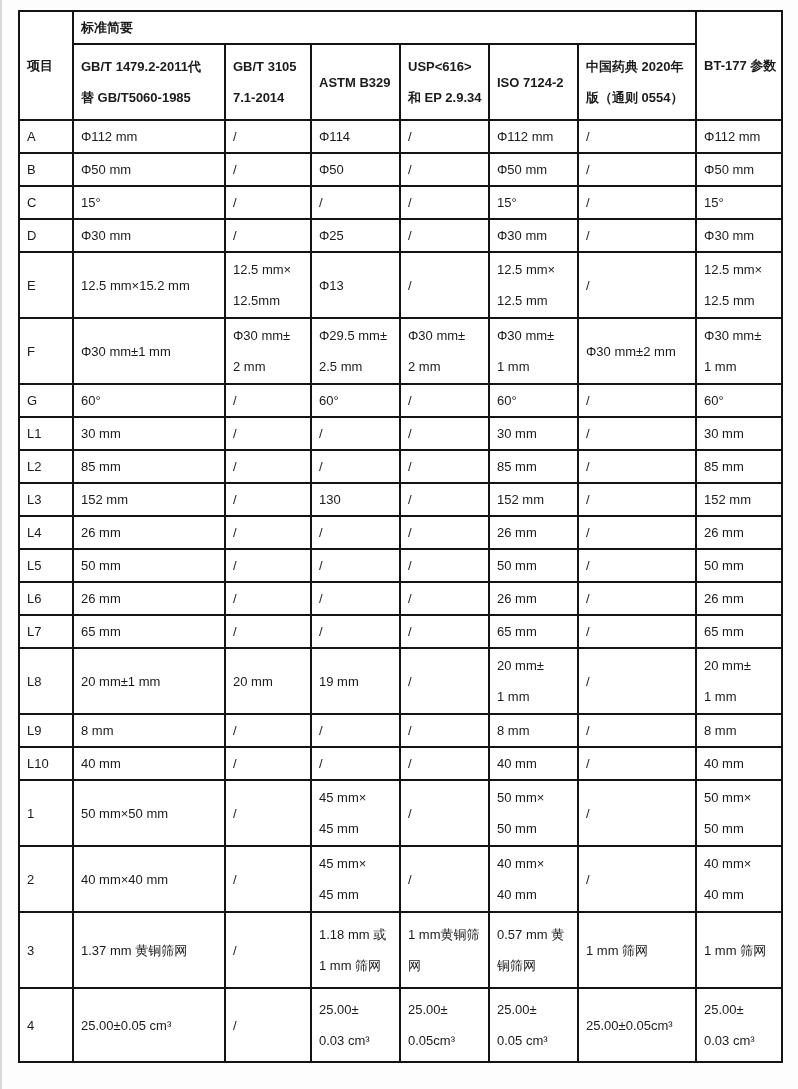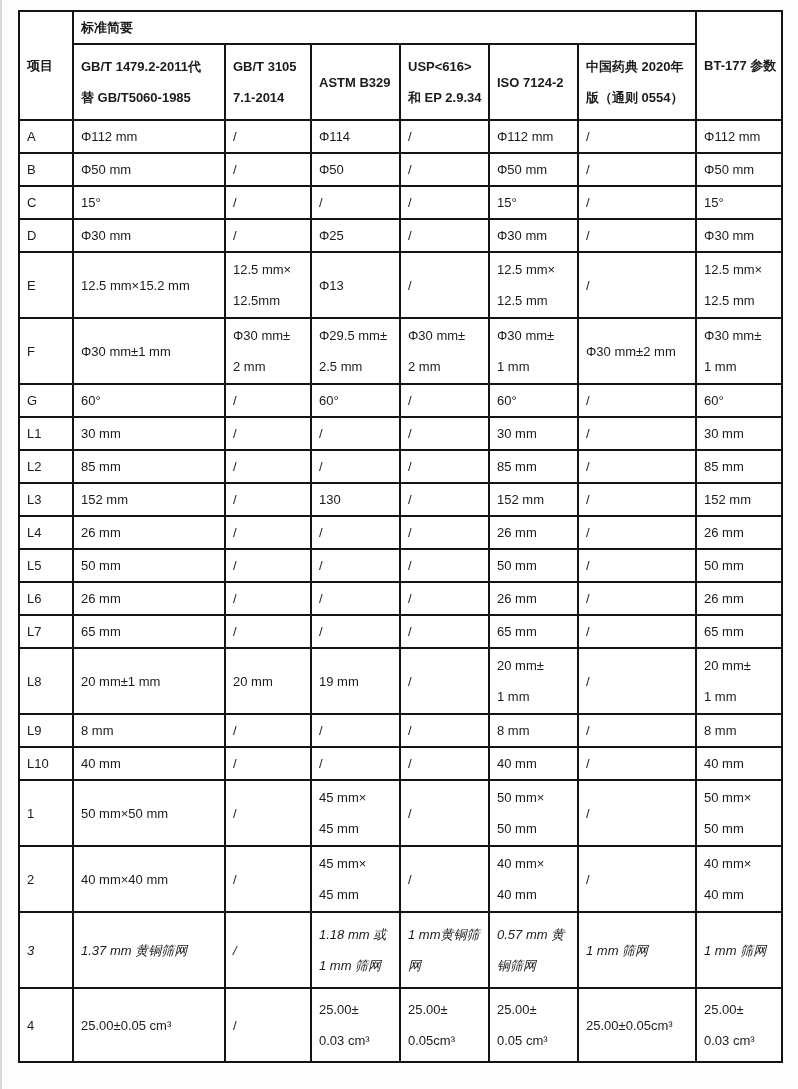--- a/index.html
+++ b/index.html
@@ -42,21 +42,21 @@
     line-height: 33px;
   }
   th.group-head {
     text-align: center;
     height: 30px;
     line-height: 18px;
   }
   thead tr.std-cols th { height: 74px; margin-top: 12px; }
   tbody td { height: 30px; }      
   tbody tr.tall td { height: 64px; }
-  tbody tr:nth-last-child(2) td { height: 74px; font-style: italic; }
+  tbody tr:nth-last-child(2) td { height: 74px; }
   tbody tr:nth-last-child(1) td { height: 72px; }
   
   .scan-edge {
     position: absolute;
     left: 0; top: 0;
     width: 2px; height: 1089px;
     background: #b9b9b9;
     opacity: .55;
   }
 </style>

